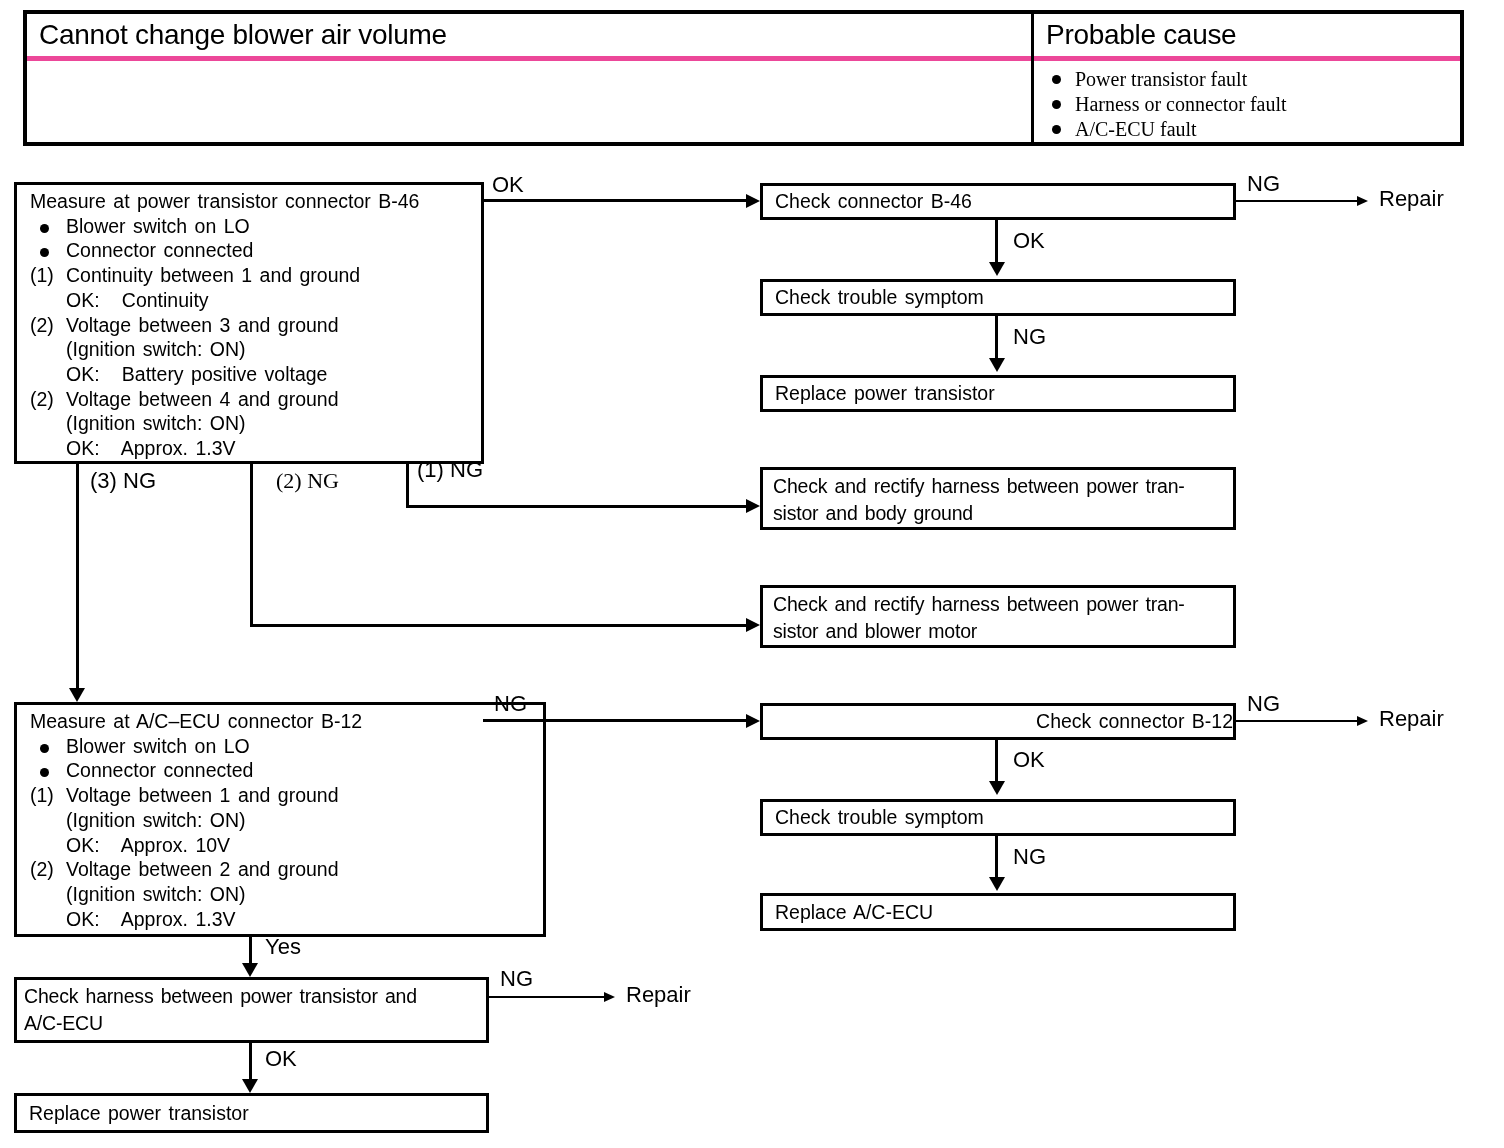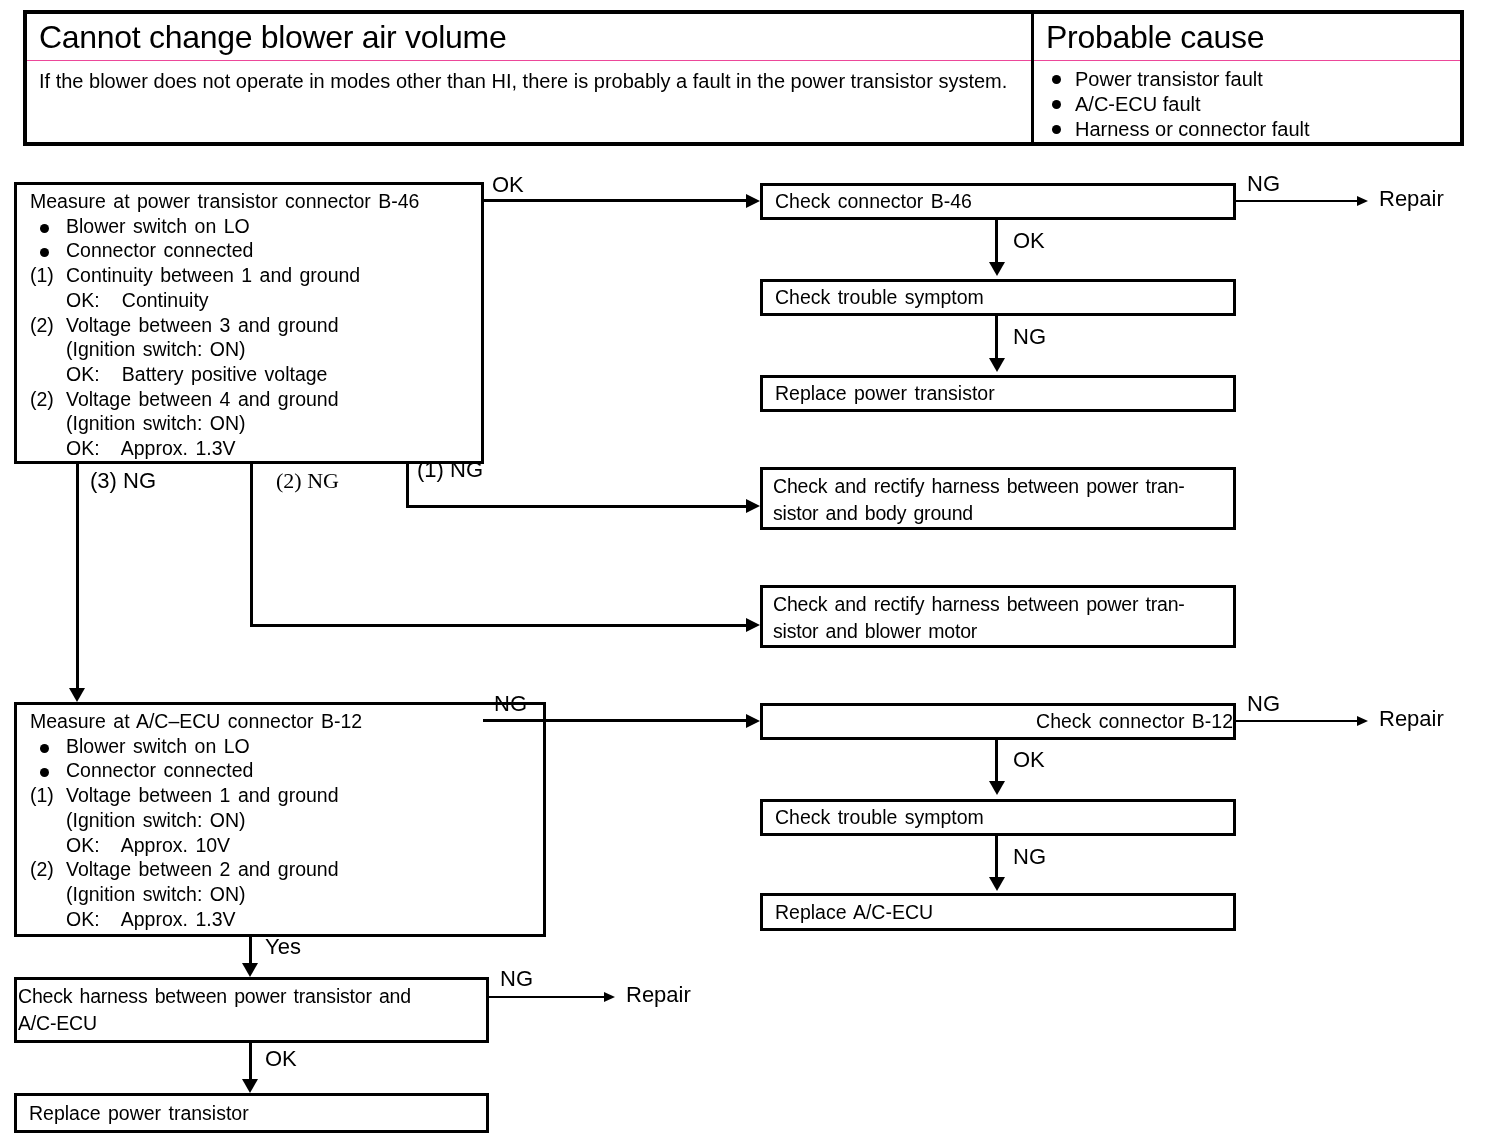--- a/index.html
+++ b/index.html
@@ -6,25 +6,25 @@
   .stage{
     position:relative;width:1504px;height:1148px;background:#ffffff;
     font-family:"Liberation Sans","DejaVu Sans",sans-serif;color:#000;
     overflow:hidden;
   }
   
   .symtable{position:absolute;left:23px;top:10px;width:1441px;height:136px;
     border:4px solid #000;box-sizing:border-box;display:flex;}
   .symtable .col-l{width:1007px;border-right:3px solid #000;box-sizing:border-box;display:flex;flex-direction:column;}
   .symtable .col-r{flex:1;display:flex;flex-direction:column;}
-  .symtable .hrow{height:47px;border-bottom:1px solid #ec4899;box-sizing:border-box;
-    display:flex;align-items:center;font-size:32px;letter-spacing:-0.3px;padding:0 12px;}
+  .symtable .hrow{height:47px;border-bottom:5px solid #ec4899;box-sizing:border-box;
+    display:flex;align-items:center;font-size:28px;letter-spacing:-0.3px;padding:0 12px;}
   .symtable .brow{flex:1;padding:7px 12px;font-size:20px;line-height:26px;}
   .causes{list-style:none;margin:0;padding:6px 0 0 8px;}
-  .causes li{display:flex;align-items:flex-start;font-size:20px;line-height:25px;}
+  .causes li{display:flex;align-items:flex-start;font-size:20px;line-height:25px;font-family:Liberation Serif, serif;}
   .causes .dot{margin:8px 14px 0 10px;}
   
   .fcbox{position:absolute;border:3px solid #000;box-sizing:border-box;background:#fff;
     font-size:19.5px;word-spacing:2px;}
   .fcbox.center{display:flex;align-items:center;padding-left:12px;white-space:pre;}
   .fcbox.pre{white-space:pre;line-height:27px;padding:3px 10px;font-size:19.5px;letter-spacing:-0.2px;}
   
   .fcbox.big{padding:4px 0 0 13px;}
   .row{display:flex;line-height:24.7px;}
   .row .pfx{flex:0 0 36px;white-space:pre;}
@@ -41,36 +41,35 @@
   .lbl{position:absolute;font-size:22px;white-space:pre;}
 </style>
 </head>
 <body>
 
 <div class="stage">
 
   <div class="symtable">
     <div class="col-l">
       <div class="hrow">Cannot change blower air volume</div>
-      <div class="brow">If the blower does not operate in modes other than HI, there is probably a fault in the power transistor system.</div>
     </div>
     <div class="col-r">
       <div class="hrow">Probable cause</div>
       <ul class="causes">
         <li>
             <span class="dot"></span>
             <span>Power transistor fault</span>
           </li>
         <li>
             <span class="dot"></span>
-            <span>A/C-ECU fault</span>
+            <span>Harness or connector fault</span>
           </li>
         <li>
             <span class="dot"></span>
-            <span>Harness or connector fault</span>
+            <span>A/C-ECU fault</span>
           </li>
       </ul>
     </div>
   </div>
 
   <div class="fcbox big" style="left:14px;top:182px;width:470px;height:282px;">
     <div class="row">
         <span class="txt">Measure at power transistor connector B-46</span>
       </div>
     <div class="row">
@@ -158,21 +157,21 @@
     <div class="row">
         <span class="pfx"></span>
         <span class="txt">OK:   Approx. 1.3V</span>
       </div>
   </div>
 
   <div class="fcbox center" style="left:760px;top:703px;width:476px;height:37px;justify-content:flex-end;"><span>Check connector B-12</span></div>
   <div class="fcbox center" style="left:760px;top:799px;width:476px;height:37px;"><span>Check trouble symptom</span></div>
   <div class="fcbox center" style="left:760px;top:893px;width:476px;height:38px;"><span>Replace A/C-ECU</span></div>
 
-  <div class="fcbox pre" style="left:14px;top:977px;width:475px;height:66px;padding-left:1px;">Check harness between power transistor and
+  <div class="fcbox pre" style="left:14px;top:977px;width:475px;height:66px;padding-left:7px;">Check harness between power transistor and
 A/C-ECU</div>
   <div class="fcbox center" style="left:14px;top:1093px;width:475px;height:40px;"><span>Replace power transistor</span></div>
 
   <div class="hline" style="left:483px;top:199px;width:263px;height:3px;"></div>
   <div class="ar" style="left:746px;top:194px;"></div>
   <div class="lbl" style="left:492px;top:172px;">OK</div>
 
   <div class="hline" style="left:1235px;top:200px;width:124px;height:2px;"></div>
   <div class="ar sm" style="left:1357px;top:196px;"></div>
   <div class="lbl" style="left:1247px;top:171px;">NG</div>

